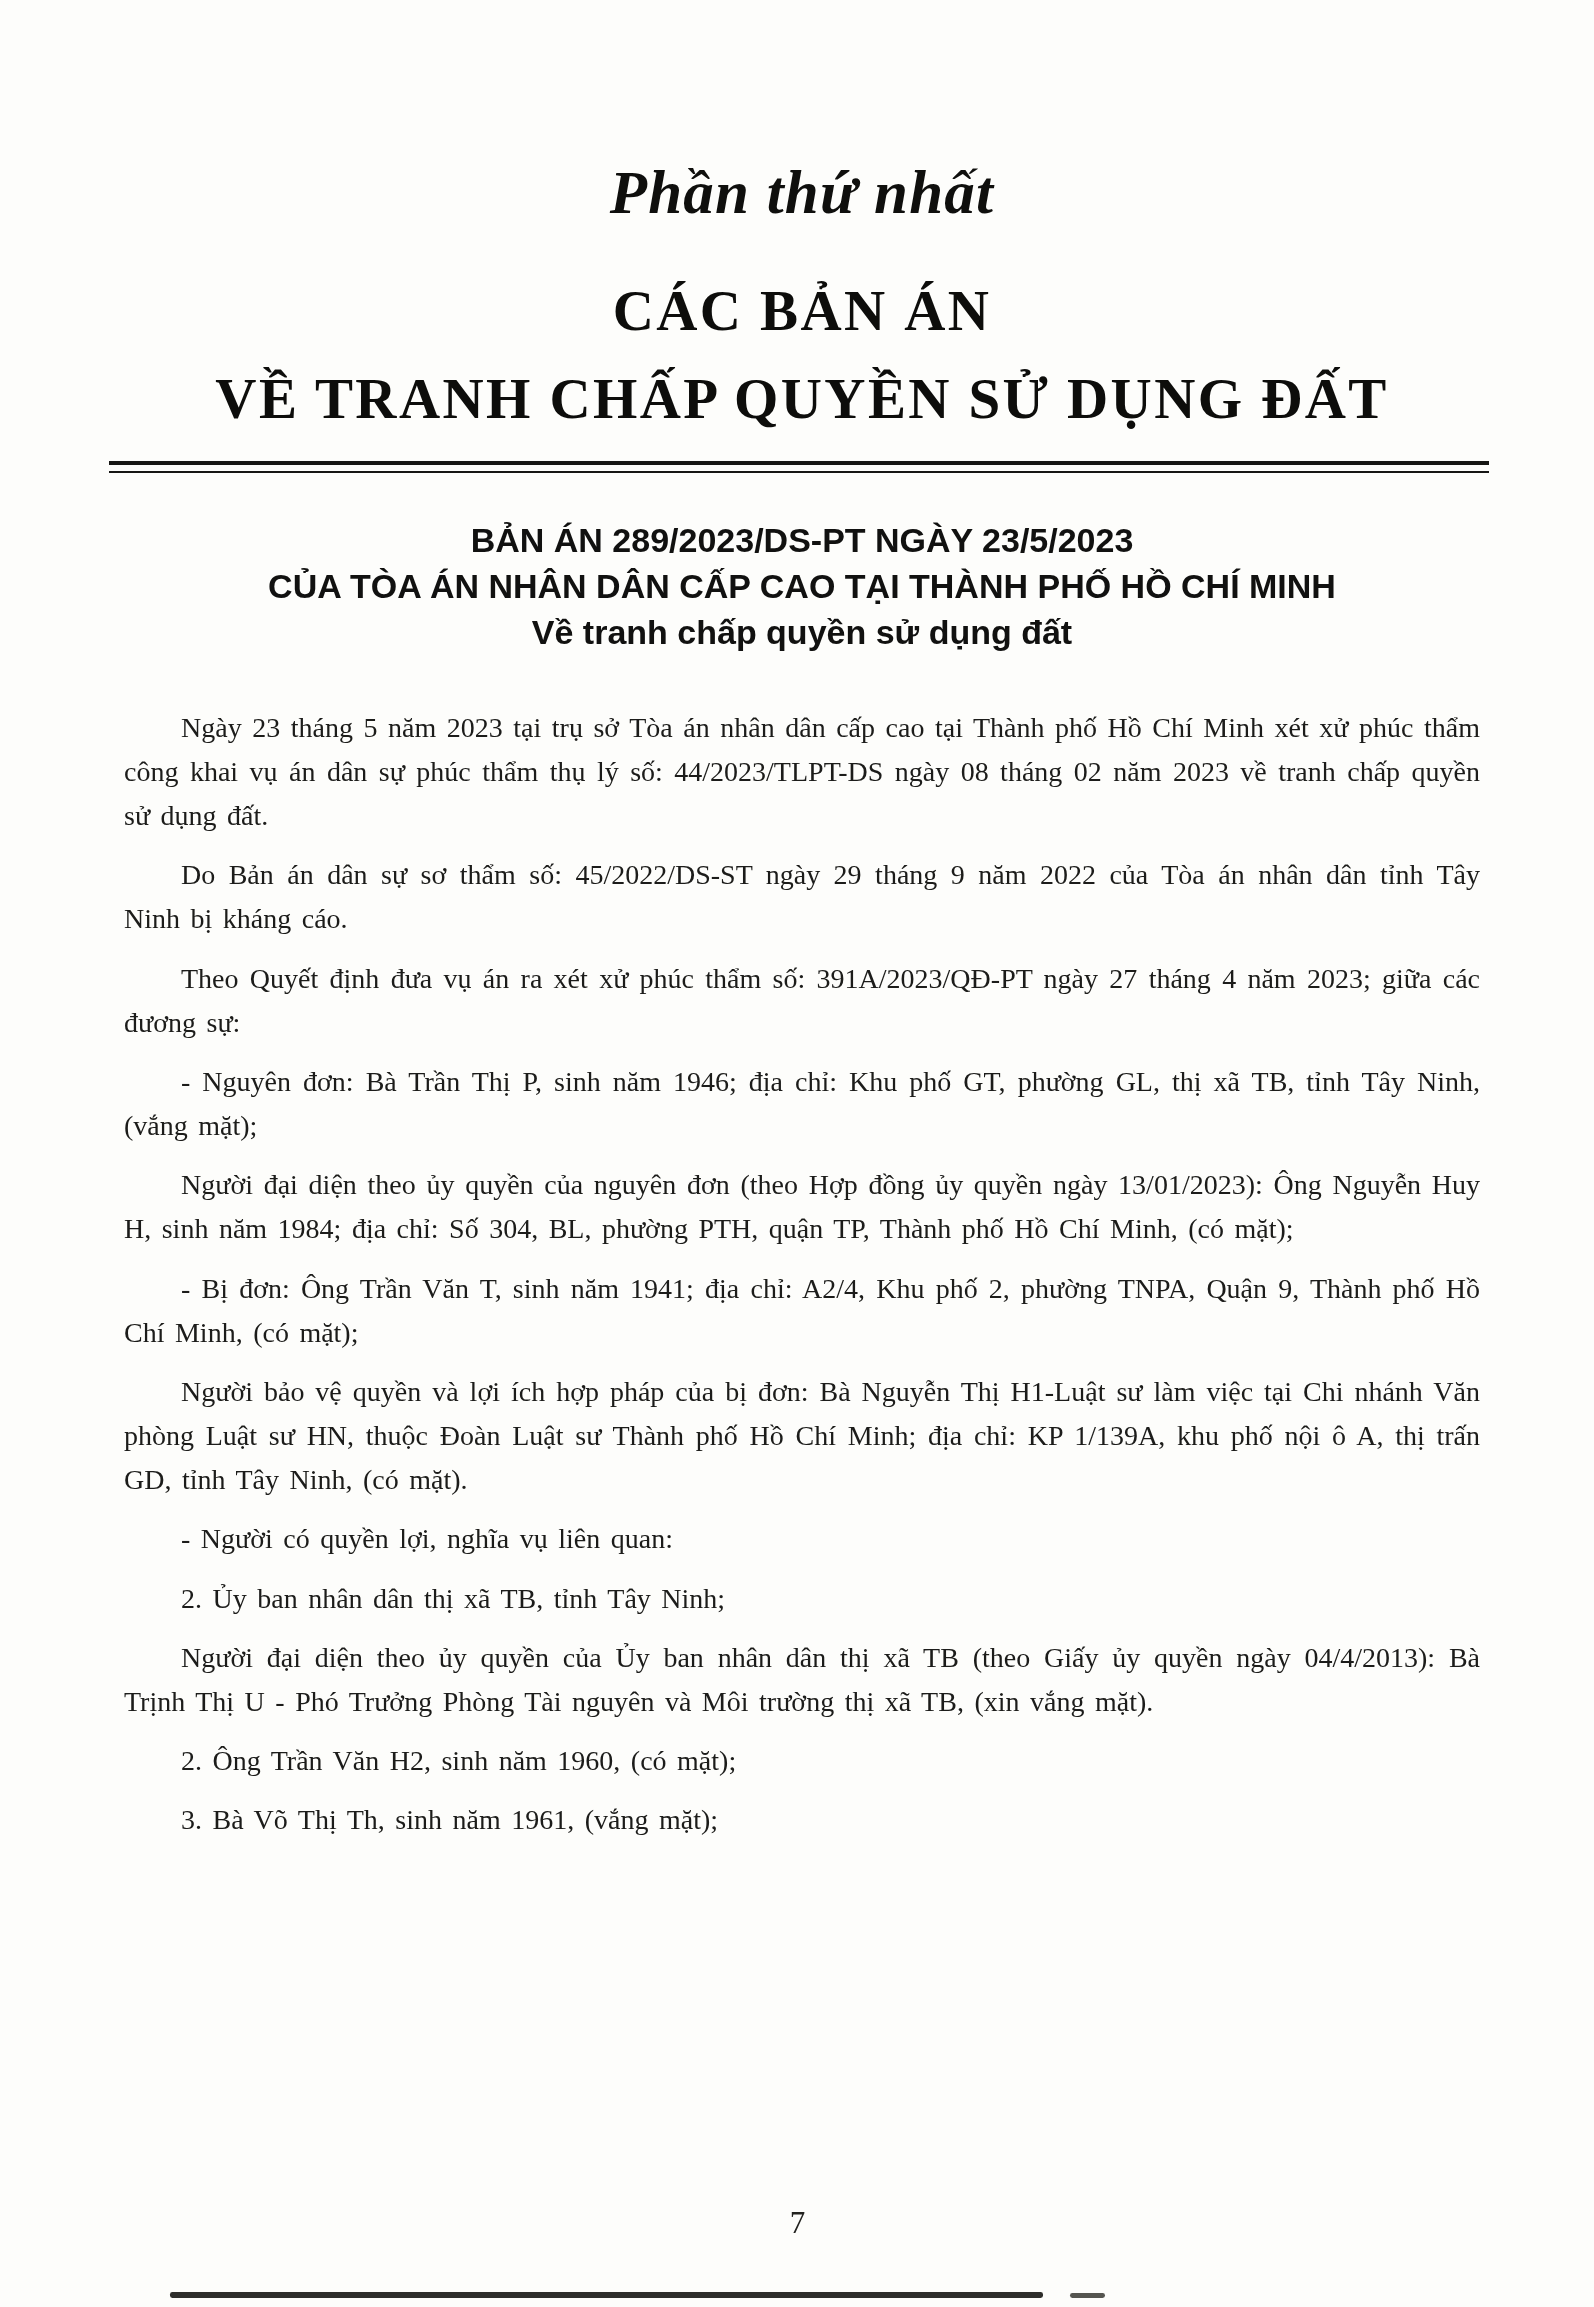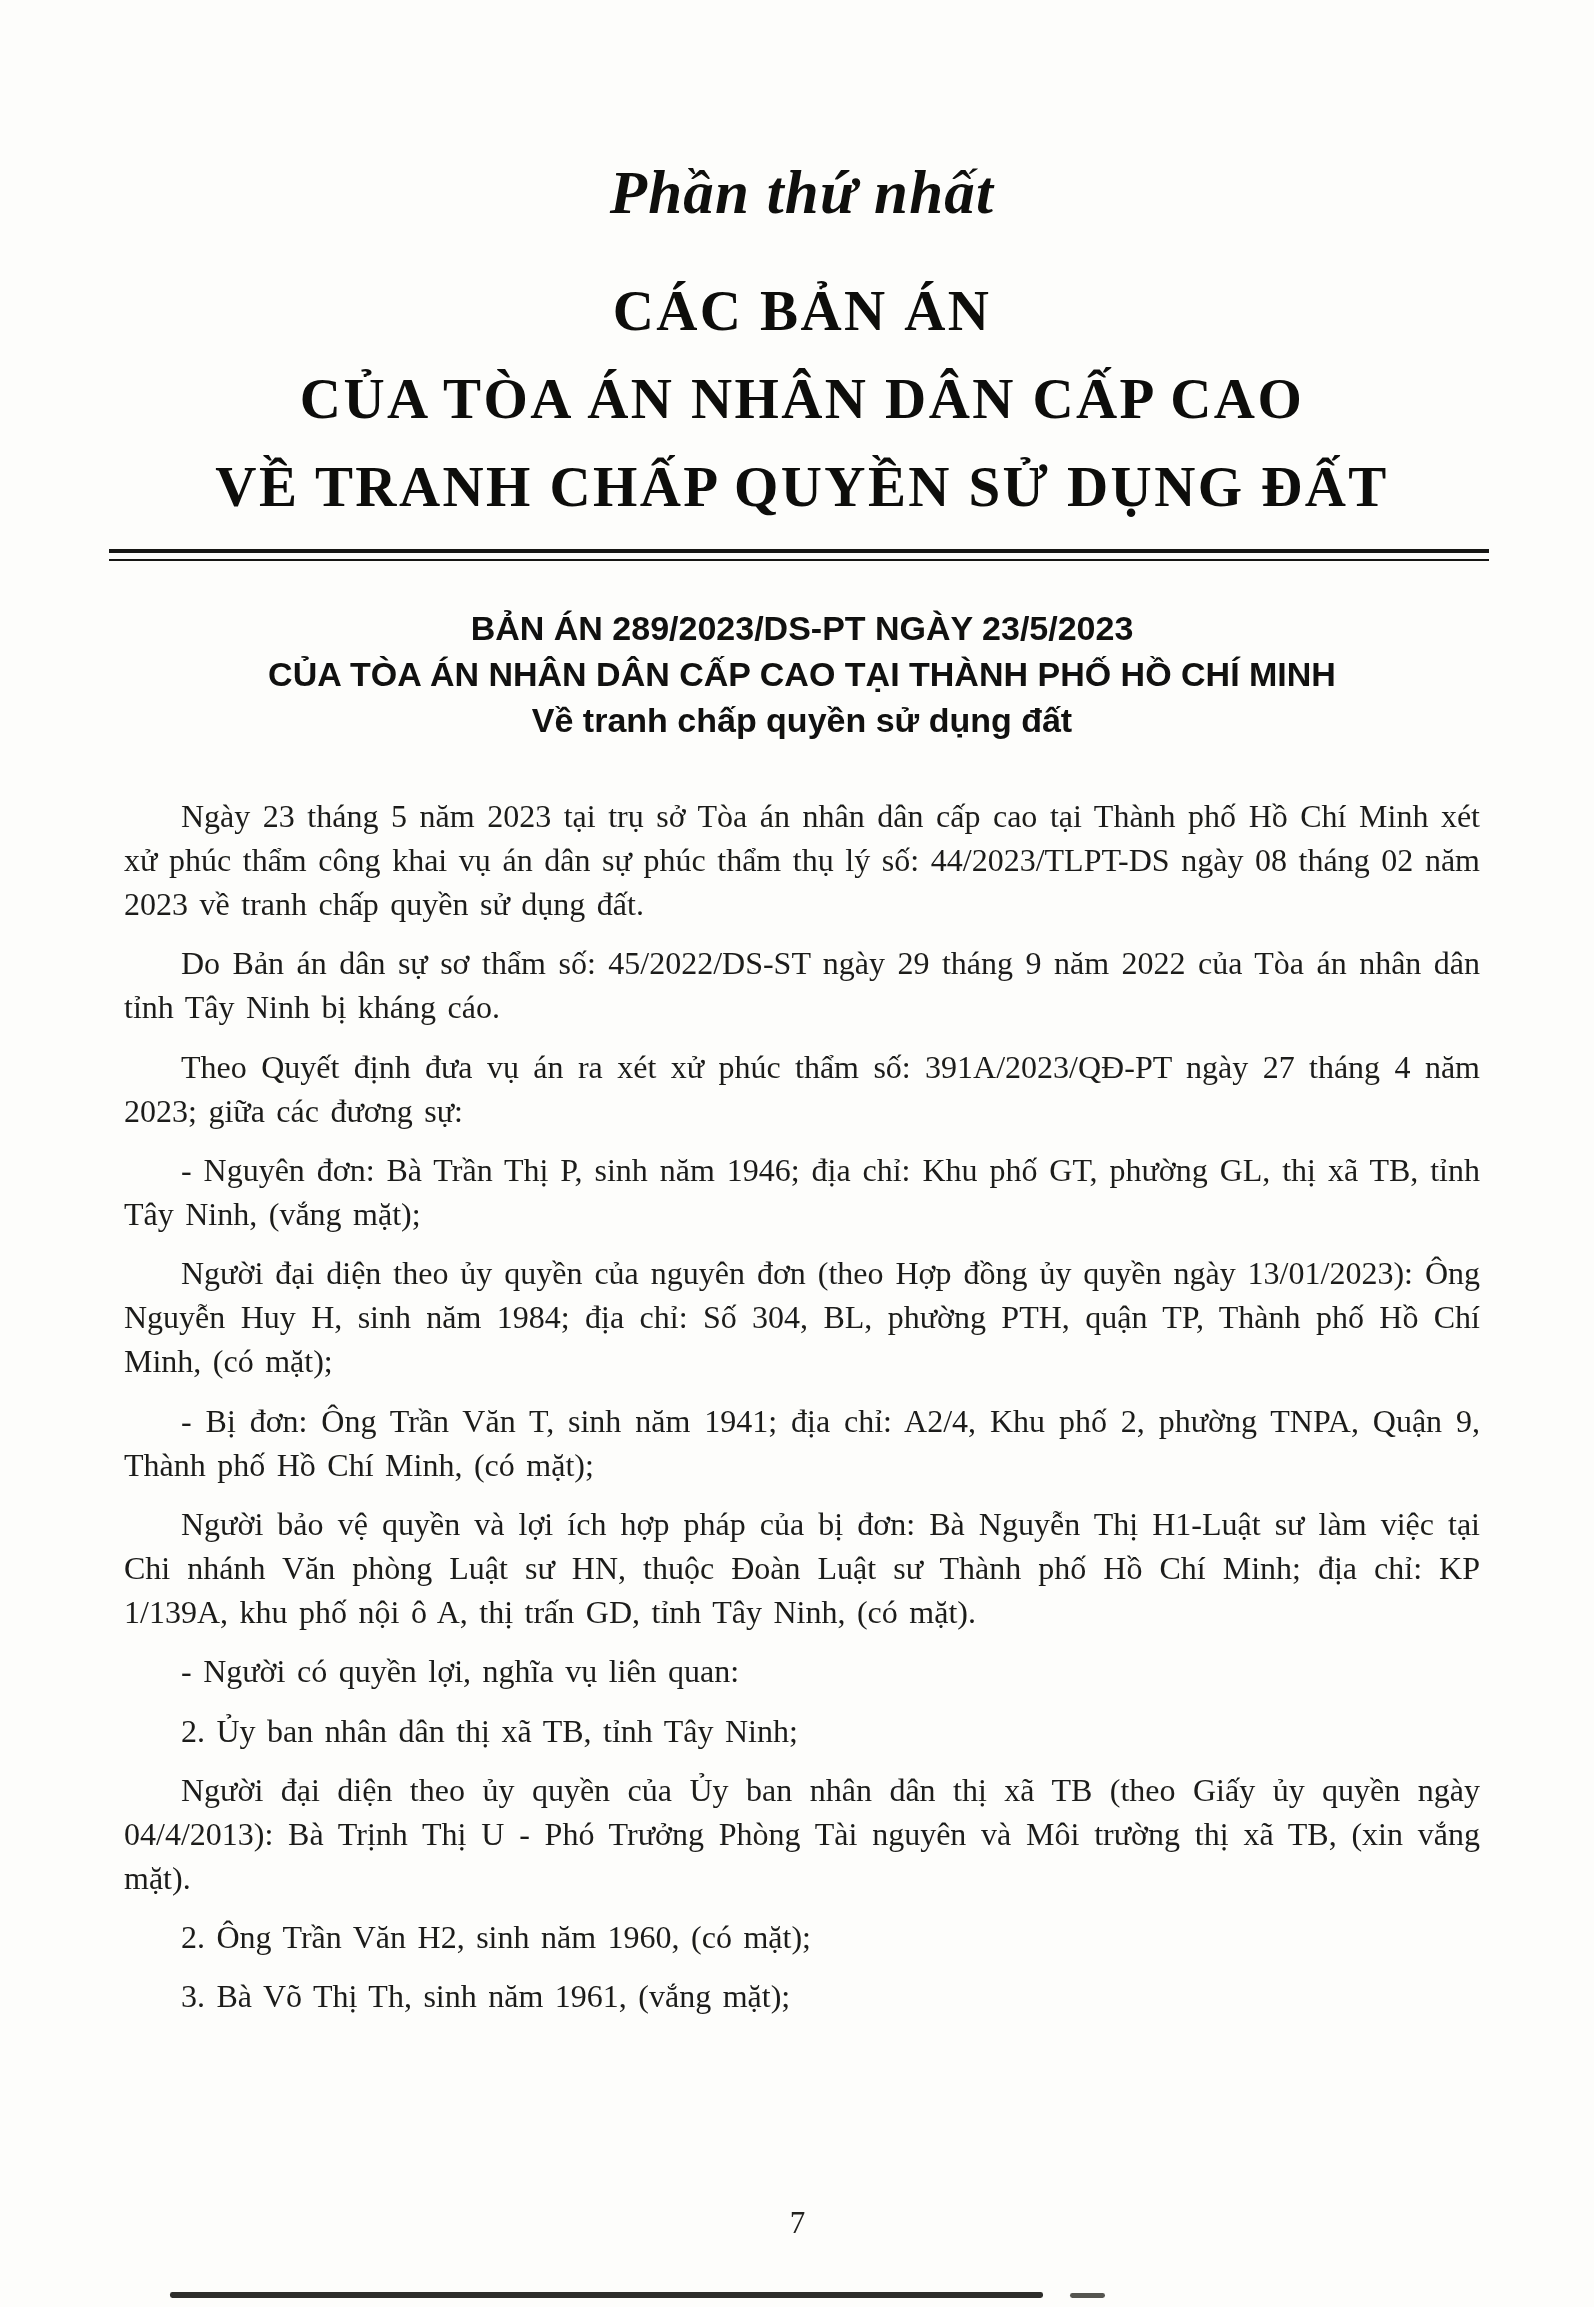--- a/index.html
+++ b/index.html
@@ -61,21 +61,21 @@
     font-size: 34px;
     line-height: 46px;
     white-space: nowrap;
   }
   .body-text {
     margin-top: 51px;
   }
   .body-text p {
     margin: 0 0 15.3px 0;
     font-family: "Liberation Serif", serif;
-    font-size: 32px;
+    font-size: 28px;
     line-height: 44px;
     text-align: justify;
     text-indent: 57px;
     color: #1c1c1a;
     word-spacing: 3.5px;
   }
   .page-number {
     position: absolute;
     bottom: 66px;
     left: 0;
@@ -106,21 +106,20 @@
 </style>
 </head>
 <body>
 
 <div class="page">
 
   <div class="part-title">Phần thứ nhất</div>
 
   <div class="main-heading">
     <div class="line">CÁC BẢN ÁN</div>
-    <div class="line">CỦA TÒA ÁN NHÂN DÂN CẤP CAO</div>
     <div class="line">VỀ TRANH CHẤP QUYỀN SỬ DỤNG ĐẤT</div>
   </div>
 
   <div class="double-rule"></div>
 
   <div class="case-heading">
     <div class="line">BẢN ÁN 289/2023/DS-PT NGÀY 23/5/2023</div>
     <div class="line">CỦA TÒA ÁN NHÂN DÂN CẤP CAO TẠI THÀNH PHỐ HỒ CHÍ MINH</div>
     <div class="line">Về tranh chấp quyền sử dụng đất</div>
   </div>

